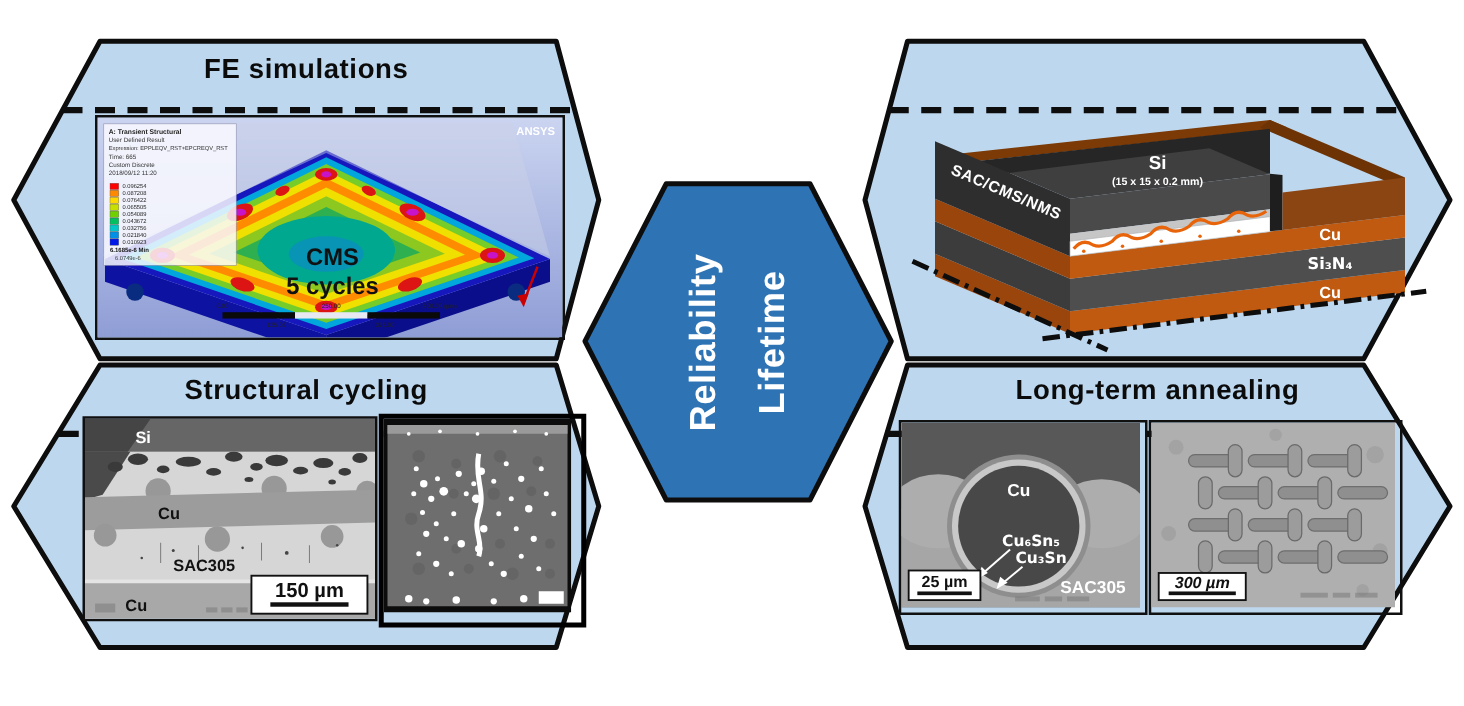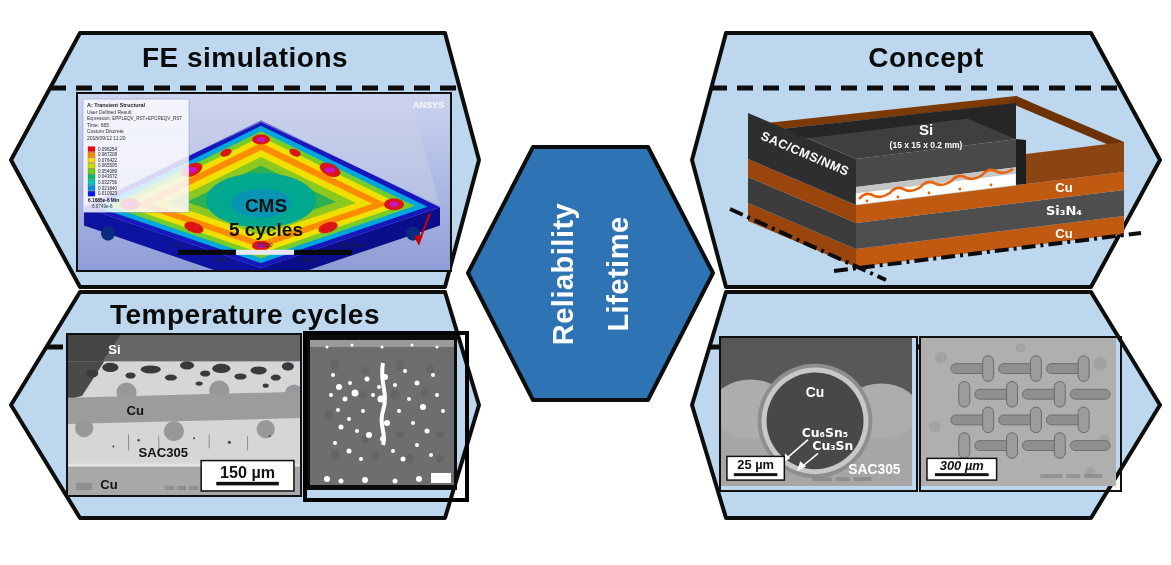--- a/index.html
+++ b/index.html
@@ -1,19 +1,19 @@
 <!DOCTYPE html>
 <html><head>
 <meta charset="utf-8">
 <style>
   html,body{margin:0;padding:0;background:#ffffff;}
   #stage{position:relative;width:1171px;height:565px;background:#ffffff;overflow:hidden;
          font-family:"Liberation Sans","DejaVu Sans",sans-serif;}
   #bg{position:absolute;left:0;top:0;}
-  .panel-title{position:absolute;text-align:center;font-weight:bold;font-size:28px;color:#0b0b0b;
+  .panel-title{position:absolute;text-align:center;font-weight:bold;font-size:22px;color:#0b0b0b;
                letter-spacing:0.5px;}
   .imgbox{position:absolute;overflow:hidden;}
   .b2{border:2px solid #101010;}
   .b4{border:4px solid #000000;}
   #center-text-wrap{position:absolute;left:460px;top:143px;width:261px;height:261px;
       display:flex;align-items:center;justify-content:center;pointer-events:none;}
   #center-text{transform:rotate(-90deg);text-align:center;color:#ffffff;font-weight:bold;
       font-size:29px;line-height:55px;width:260px;letter-spacing:0.5px;}
   svg text{font-family:"Liberation Sans","DejaVu Sans",sans-serif;}
   svg text.sub{font-family:"DejaVu Sans",sans-serif;}
@@ -35,22 +35,22 @@
     </g>
     <g stroke="#0d0d0d" stroke-width="5" stroke-dasharray="16 10">
       <line x1="50" y1="88" x2="460" y2="88"></line>
       <line x1="711" y1="88" x2="1121" y2="88"></line>
       <line x1="47" y1="347" x2="461" y2="347"></line>
       <line x1="708" y1="347" x2="1123" y2="347"></line>
     </g>
   </svg>
 
   <div class="panel-title" style="left:45px;top:42px;width:400px;">FE simulations</div>
-  <div class="panel-title" style="left:726px;top:42px;width:400px;">Concept</div>
-  <div class="panel-title" style="left:45px;top:299px;width:400px;">Temperature cycles</div>
+  <div class="panel-title" style="left:45px;top:299px;width:400px;">Structural cycling</div>
+  <div class="panel-title" style="left:726px;top:299px;width:400px;">Long-term annealing</div>
 
   <div id="center-text-wrap">
     <div id="center-text">
       <div>Reliability</div>
       <div>Lifetime</div>
     </div>
   </div>
 
   <div class="imgbox b2" style="left:76px;top:92px;width:372px;height:176px;">
     <svg width="372" height="176" viewBox="0 0 372 174" preserveAspectRatio="none">

